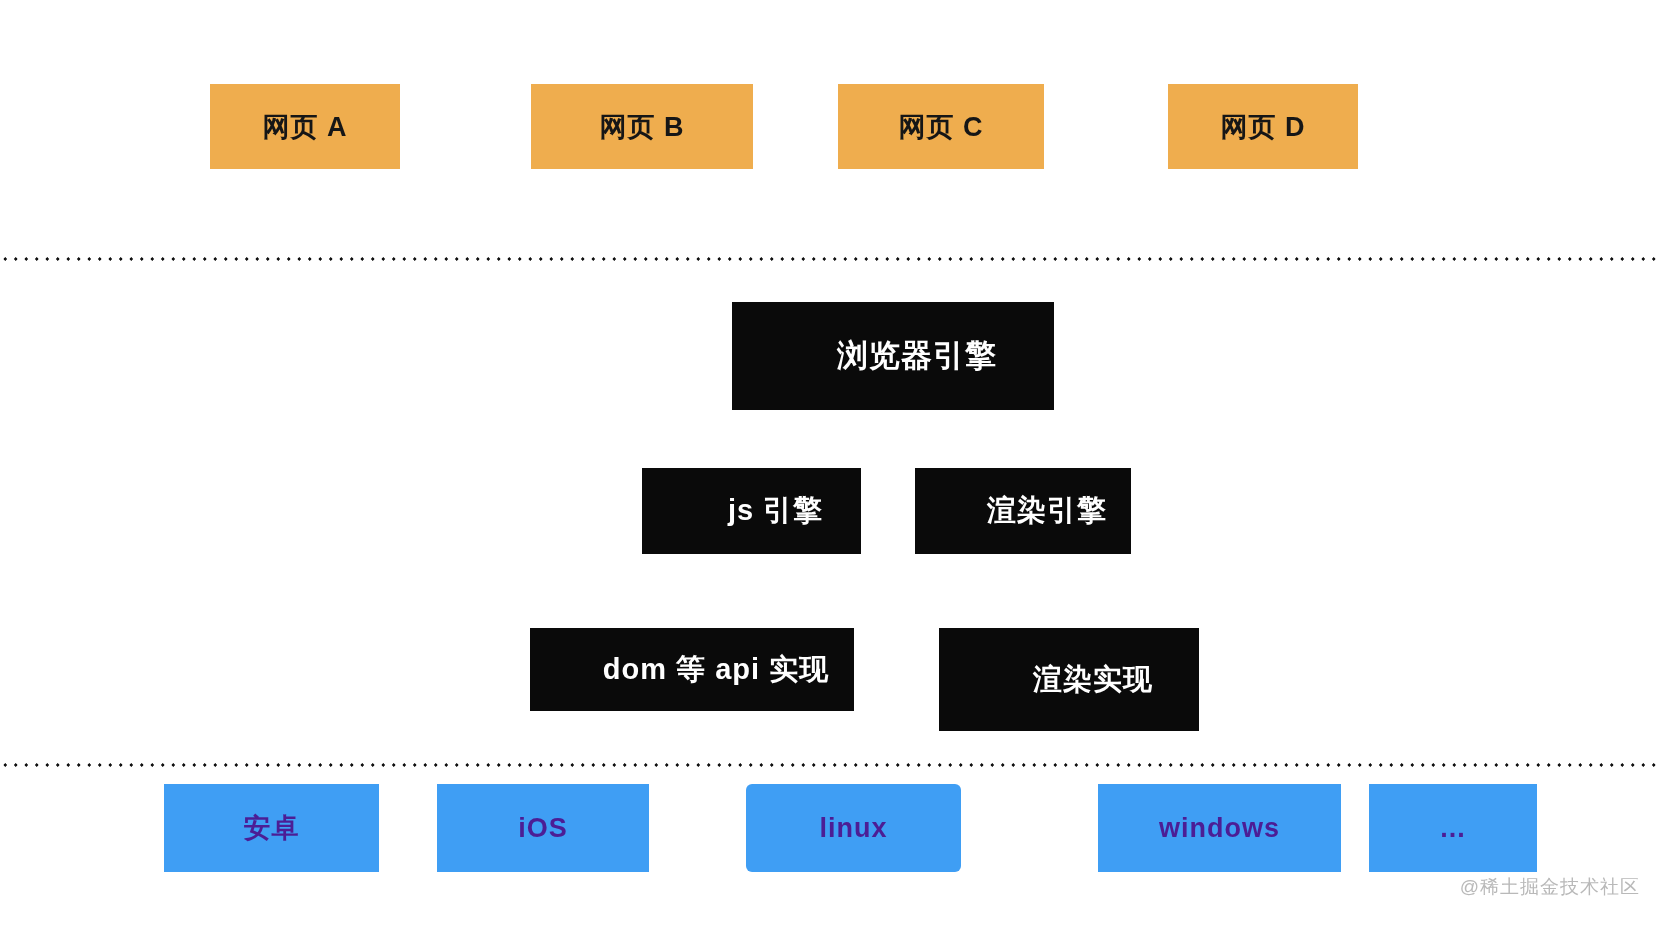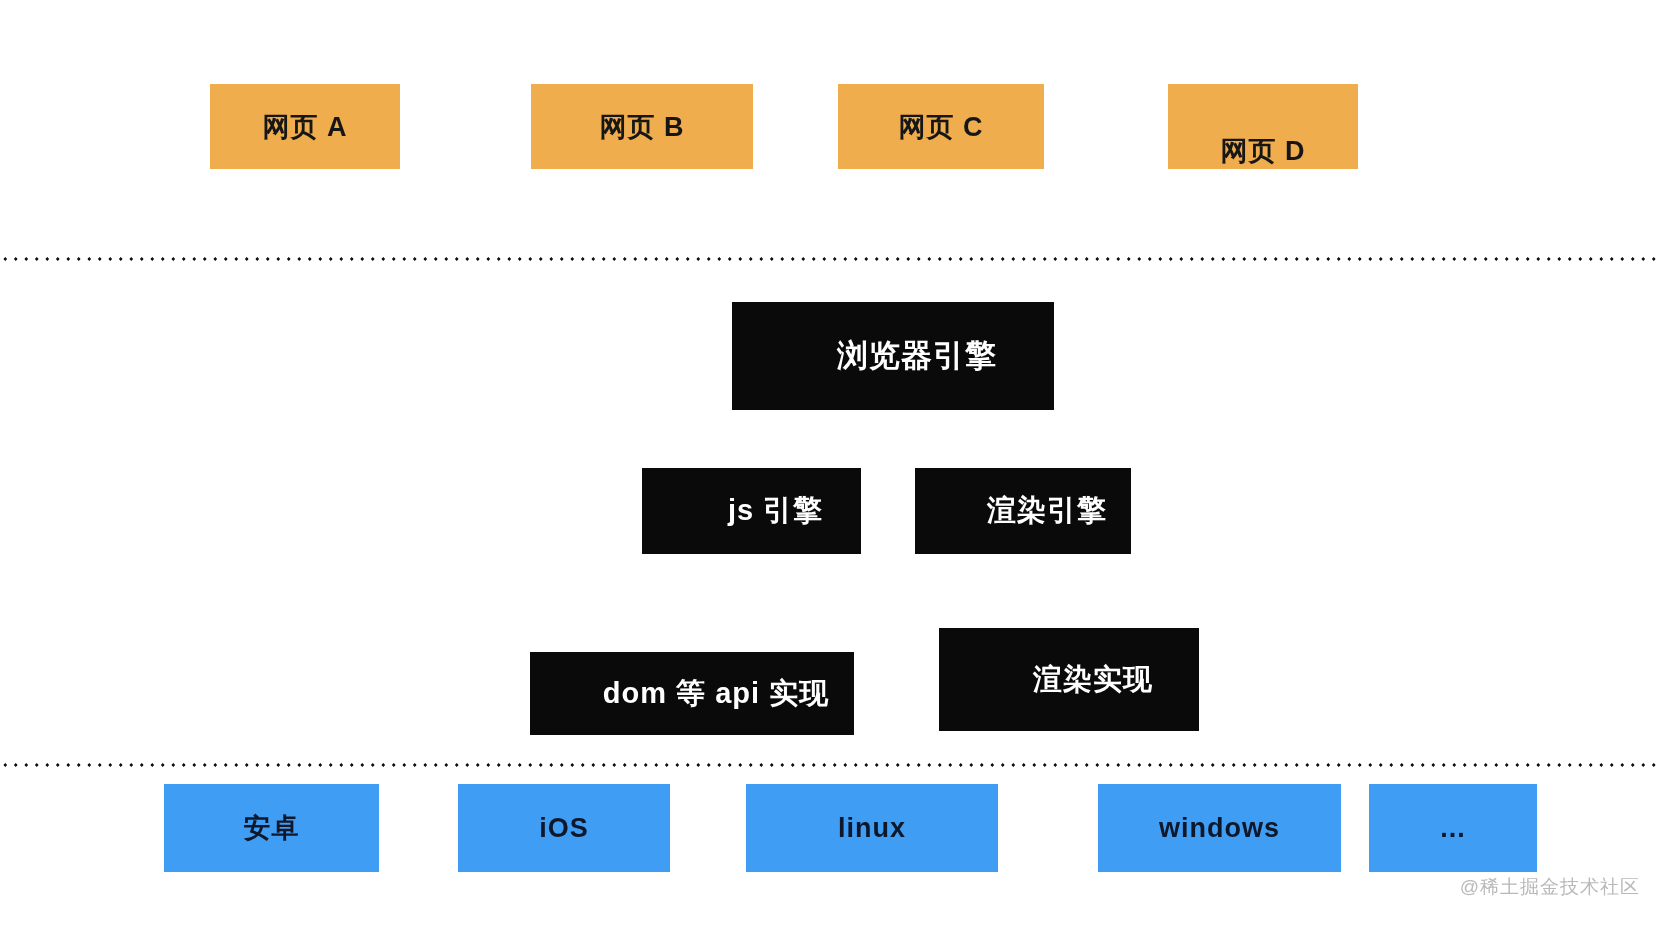--- a/index.html
+++ b/index.html
@@ -27,21 +27,21 @@
   .web-box {
     background: #efad4e;
     color: #161616;
     font-size: 27px;
     height: 85px;
     top: 84px;
   }
   .web-a { left: 210px;  width: 190px; }
   .web-b { left: 531px;  width: 222px; }
   .web-c { left: 838px;  width: 206px; }
-  .web-d { left: 1168px; width: 190px; align-items: flex-end; }
+  .web-d { left: 1168px; width: 190px; }
 
   
   .dotted {
     position: absolute;
     left: 0;
     width: 1656px;
     height: 4px;
     background-image: radial-gradient(circle, #111111 1.5px, rgba(0,0,0,0) 1.7px);
     background-size: 10.5px 4px;
     background-repeat: repeat-x;
@@ -54,34 +54,34 @@
     background: #0a0a0a;
     color: #ffffff;
     padding-left: 48px;
   }
   .browser-engine {
     left: 732px; top: 302px; width: 274px; height: 108px;
     font-size: 31px;
   }
   .js-engine     { left: 642px; top: 468px; width: 171px; height: 86px; font-size: 29px; }
   .render-engine { left: 915px; top: 468px; width: 168px; height: 86px; font-size: 29px; }
-  .dom-impl      { left: 530px; top: 628px; width: 276px; height: 83px; font-size: 29px; margin-top: 24px; }
+  .dom-impl      { left: 530px; top: 628px; width: 276px; height: 83px; font-size: 29px; }
   .render-impl   { left: 939px; top: 628px; width: 212px; height: 103px; font-size: 29px; }
 
   
   .platform-box {
     background: #3f9ef4;
-    color: #0f172a;
+    color: #4c1d95;
     font-size: 27px;
     height: 88px;
     top: 784px;
   }
   .plat-android { left: 164px;  width: 215px; }
-  .plat-ios     { left: 458px;  width: 212px; }
-  .plat-linux   { left: 746px;  width: 252px; }
+  .plat-ios     { left: 437px;  width: 212px; }
+  .plat-linux   { left: 746px;  width: 215px; border-radius: 6px; }
   .plat-windows { left: 1070px; width: 243px; margin-left: 28px; }
   .plat-more    { left: 1369px; width: 168px; }
 
   .watermark {
     position: absolute;
     right: 16px;
     top: 874px;
     font-size: 19px;
     font-weight: normal;
     letter-spacing: 1px;

